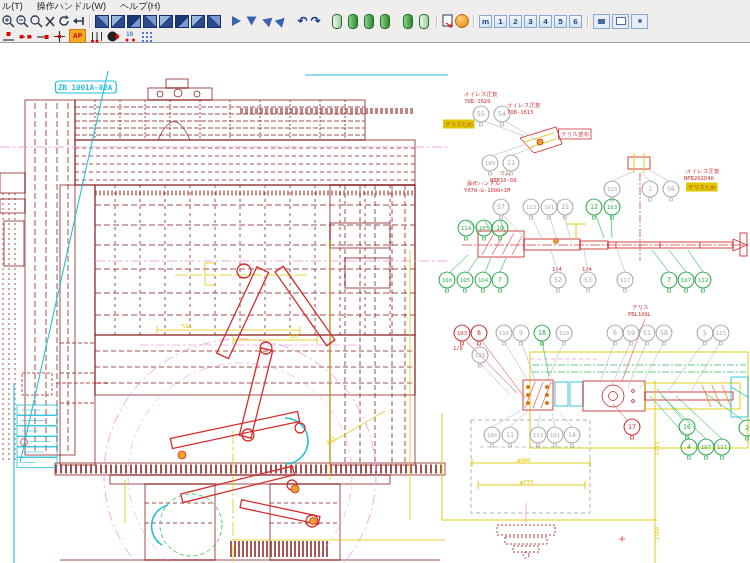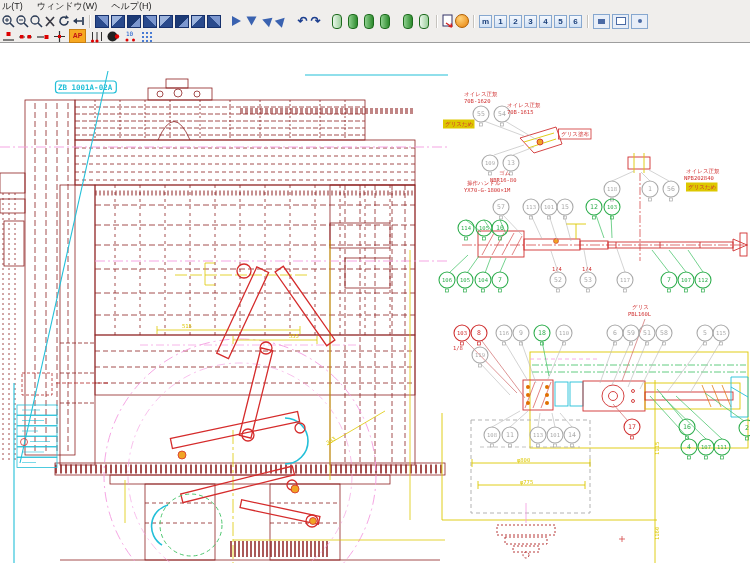--- a/index.html
+++ b/index.html
@@ -65,21 +65,21 @@
   .canvas{position:absolute;top:43px;left:0;width:750px;height:520px;background:#fff;}
   .canvas svg{display:block;}
   svg text{font-family:"DejaVu Sans Mono","Liberation Mono",monospace;}
 </style>
 </head>
 <body>
 
 <div class="chrome">
   <div class="menubar">
     <span>ル(T)</span>
-    <span>ウィンドウ(W)</span>
+    <span>操作ハンドル(W)</span>
     <span>ヘルプ(H)</span>
   </div>
 
   <div class="tbar">
     <span class="ticon">
       <svg width="14" height="14">
           <circle cx="6" cy="6" r="4" fill="none" stroke="#2a3a55" stroke-width="1.3"></circle>
           <path d="M9 9 L13 13" stroke="#2a3a55" stroke-width="1.6"></path>
           <path d="M4 6h4M6 4v4" stroke="#2a3a55" stroke-width="1"></path>
         </svg>

